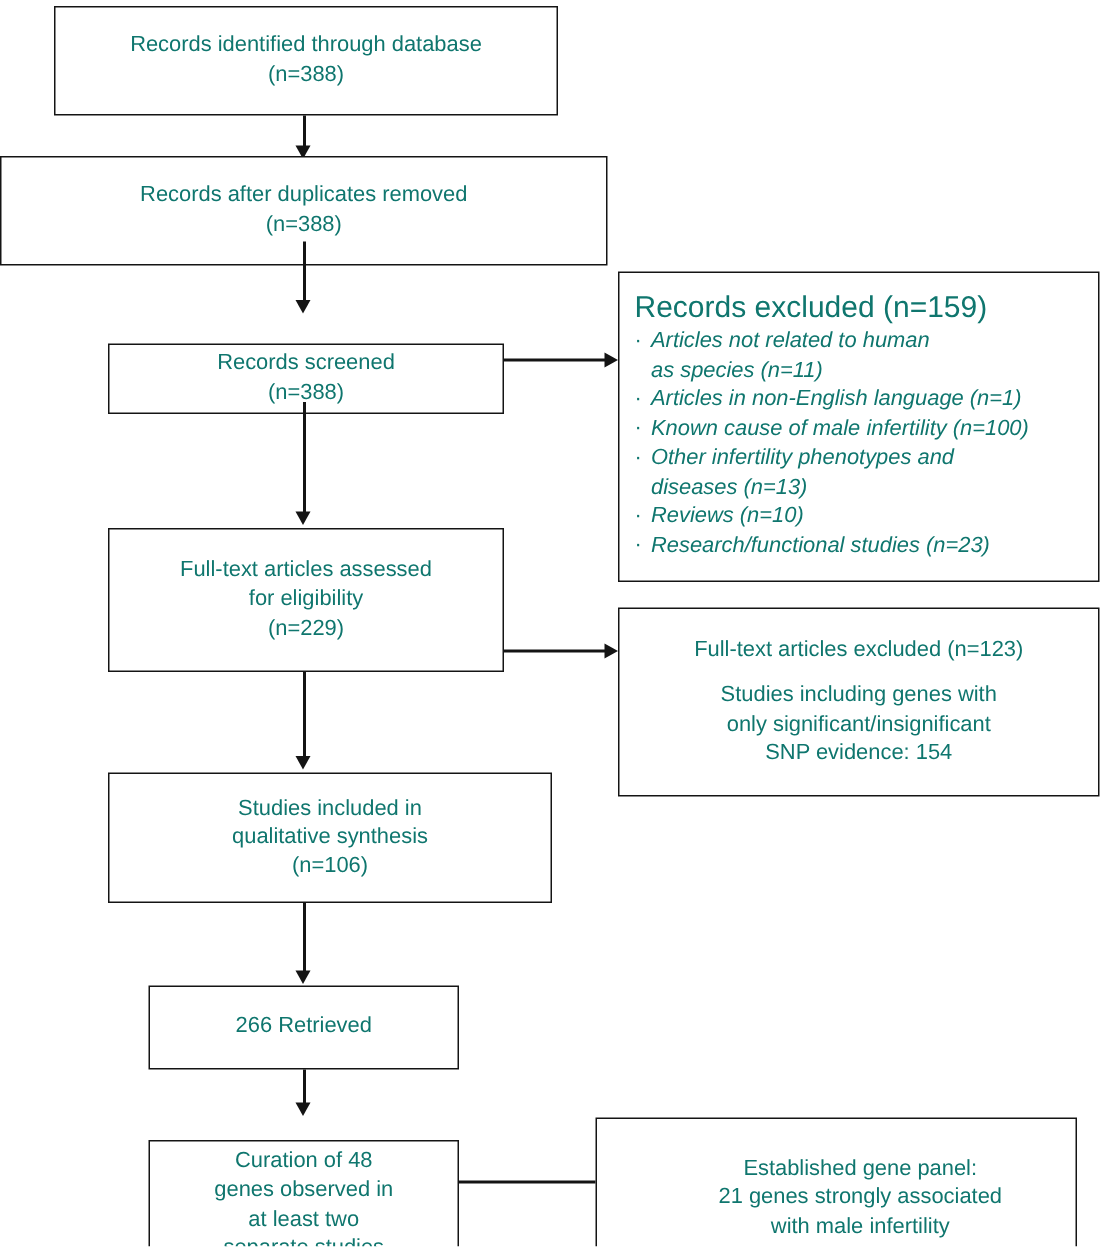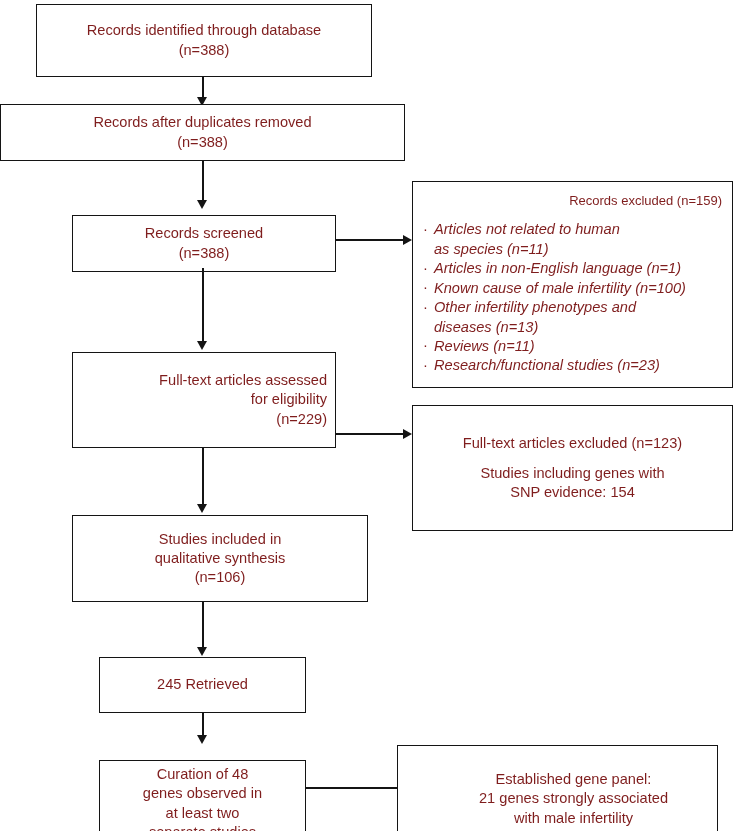--- a/index.html
+++ b/index.html
@@ -6,21 +6,21 @@
     margin: 0;
     padding: 0;
     background: #ffffff;
   }
   #canvas {
     position: relative;
     width: 735px;
     height: 831px;
     background: #ffffff;
     font-family: "Liberation Sans", sans-serif;
-    color: #7f1d1d;
+    color: #0f766e;
     overflow: hidden;
   }
   .node {
     position: absolute;
     box-sizing: border-box;
     border: 1.6px solid #141414;
     background: #ffffff;
     display: flex;
     align-items: center;
     justify-content: center;
@@ -33,24 +33,23 @@
     width: 100%;
   }
   .node .ln { display: block; white-space: nowrap; }
 
   
   .node.listbox {
     display: block;
     padding: 10px 10px 8px 10px;
   }
   .listbox .heading {
-    text-align: right;
-    font-size: 13px;
+    text-align: left;
+    font-size: 20px;
     line-height: 1.32;
-    margin-bottom: 11px;
   }
   .listbox ul {
     list-style: none;
     margin: 0;
     padding: 0;
     text-align: left;
   }
   .listbox li {
     font-size: 14.6px;
     line-height: 1.335;
@@ -101,31 +100,31 @@
   <div class="node" style="left:36px; top:4px; width:336px; height:73px;">
     <div class="lines">
       <span class="ln">Records identified through database</span>
       <span class="ln">(n=388)</span>
     </div>
   </div>
 
   <div class="vline" style="left:202px; top:77px; height:22px;"></div>
   <div class="arrow-down" style="left:197.3px; top:97px;"></div>
 
-  <div class="node" style="left:0px; top:104px; width:405px; height:57px;">
+  <div class="node" style="left:0px; top:104px; width:405px; height:73px;">
     <div class="lines">
       <span class="ln">Records after duplicates removed</span>
       <span class="ln">(n=388)</span>
     </div>
   </div>
 
   <div class="vline" style="left:202px; top:161px; height:41px;"></div>
   <div class="arrow-down" style="left:197.3px; top:200px;"></div>
 
-  <div class="node" style="left:72px; top:215px; width:264px; height:57px;">
+  <div class="node" style="left:72px; top:229px; width:264px; height:47px;">
     <div class="lines">
       <span class="ln">Records screened</span>
       <span class="ln">(n=388)</span>
     </div>
   </div>
 
   <div class="hline" style="left:336px; top:239px; width:69px;"></div>
   <div class="arrow-right" style="left:403px; top:234.5px;"></div>
 
   <div class="node listbox" style="left:412px; top:181px; width:321px; height:207px;">
@@ -144,69 +143,70 @@
         <span class="dot">·</span>
         <span class="cont">Known cause of male infertility (n=100)</span>
       </li>
       <li>
         <span class="dot">·</span>
         <span class="cont">Other infertility phenotypes and</span>
         <span class="cont">diseases (n=13)</span>
       </li>
       <li>
         <span class="dot">·</span>
-        <span class="cont">Reviews (n=11)</span>
+        <span class="cont">Reviews (n=10)</span>
       </li>
       <li>
         <span class="dot">·</span>
         <span class="cont">Research/functional studies (n=23)</span>
       </li>
     </ul>
   </div>
 
   <div class="vline" style="left:202px; top:268px; height:75px;"></div>
   <div class="arrow-down" style="left:197.3px; top:341px;"></div>
 
-  <div class="node" style="left:72px; top:352px; width:264px; height:96px;text-align:right;">
+  <div class="node" style="left:72px; top:352px; width:264px; height:96px;">
     <div class="lines">
       <span class="ln">Full-text articles assessed</span>
       <span class="ln">for eligibility</span>
       <span class="ln">(n=229)</span>
     </div>
   </div>
 
   <div class="hline" style="left:336px; top:433px; width:69px;"></div>
   <div class="arrow-right" style="left:403px; top:428.5px;"></div>
 
   <div class="node" style="left:412px; top:405px; width:321px; height:126px;">
     <div class="lines">
       <span class="ln">Full-text articles excluded (n=123)</span>
       <span class="ln" style="height:11px;"></span>
       <span class="ln">Studies including genes with</span>
+      <span class="ln">only significant/insignificant</span>
       <span class="ln">SNP evidence: 154</span>
     </div>
   </div>
 
   <div class="vline" style="left:202px; top:448px; height:58px;"></div>
   <div class="arrow-down" style="left:197.3px; top:504px;"></div>
 
   <div class="node" style="left:72px; top:515px; width:296px; height:87px;">
     <div class="lines">
       <span class="ln">Studies included in</span>
       <span class="ln">qualitative synthesis</span>
       <span class="ln">(n=106)</span>
     </div>
   </div>
 
   <div class="vline" style="left:202px; top:602px; height:47px;"></div>
   <div class="arrow-down" style="left:197.3px; top:647px;"></div>
 
   <div class="node" style="left:99px; top:657px; width:207px; height:56px;">
     <div class="lines">
-      <span class="ln">245 Retrieved</span>
+      <span class="ln">266 Retrieved</span>
     </div>
   </div>
 
   <div class="vline" style="left:202px; top:713px; height:24px;"></div>
   <div class="arrow-down" style="left:197.3px; top:735px;"></div>
 
   <div class="node" style="left:99px; top:760px; width:207px; height:87px;">
     <div class="lines">
       <span class="ln">Curation of 48</span>
       <span class="ln">genes observed in</span>

